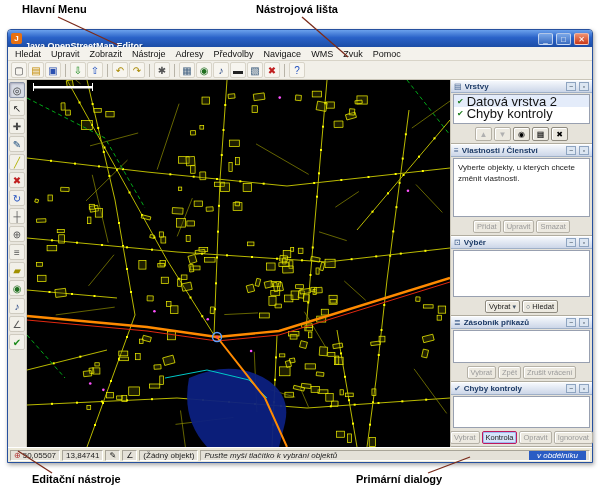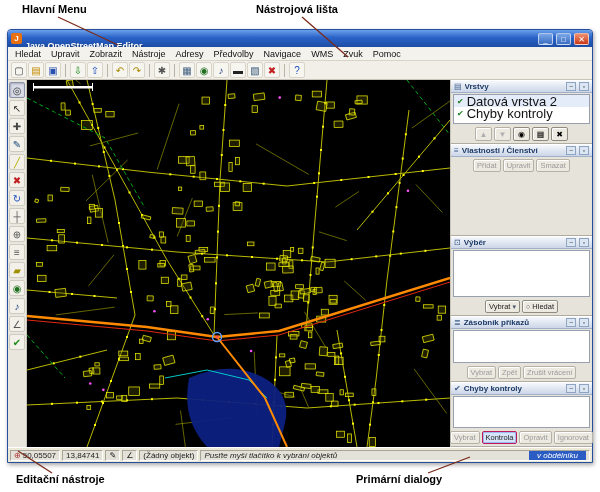--- a/index.html
+++ b/index.html
@@ -4,21 +4,21 @@
 <style>
   * { margin:0; padding:0; box-sizing:border-box; }
   html,body { width:600px; height:492px; overflow:hidden; background:#fff;
               font-family:"Liberation Sans", sans-serif; }
   .stage { position:relative; width:600px; height:492px; }
 
   
   .callout { position:absolute; font-size:11px; font-weight:bold; color:#000; z-index:6; white-space:nowrap; }
   #callout-main-menu   { left:22px;  top:3px; }
   #callout-toolbar     { left:256px; top:3px; }
-  #callout-edit-tools  { left:16px;  top:473px; }
+  #callout-edit-tools  { left:32px;  top:473px; }
   #callout-dialogs     { left:356px; top:473px; }
   .overlay-svg { position:absolute; left:0; top:0; width:600px; height:492px; z-index:5; pointer-events:none; }
 
   
   .window { position:absolute; left:7px; top:29px; width:586px; height:434px;
             border:1px solid #26509e; border-radius:4px 4px 0 0; background:#ece9d8;
             display:flex; flex-direction:column; z-index:1; box-shadow:1px 2px 4px rgba(0,0,0,.35); }
   .titlebar { height:17px; flex:0 0 17px; display:flex; align-items:center; gap:3px; padding:0 3px;
               border-radius:3px 3px 0 0;
               background:linear-gradient(180deg,#6ba1ec,#2a62c8 45%,#1c4da6); }
@@ -549,20 +549,23 @@
             </div>
         </div>
 
         <div class="panel" id="panel-properties">
           <div class="panel-header">
             <span class="ph-icon">≡</span>
             <span class="panel-title">Vlastnosti / Členství</span>
             <span class="panel-hbtn">−</span>
             <span class="panel-hbtn">▫</span>
           </div>
+          <div class="panel-body">
+            <div class="props-msg">Vyberte objekty, u kterých chcete změnit vlastnosti.</div>
+          </div>
           <div class="panel-btns">
             <span class="btn disabled">Přidat</span>
             <span class="btn disabled">Upravit</span>
             <span class="btn disabled">Smazat</span>
           </div>
         </div>
 
         <div class="panel" id="panel-selection">
           <div class="panel-header">
             <span class="ph-icon">⊡</span>

